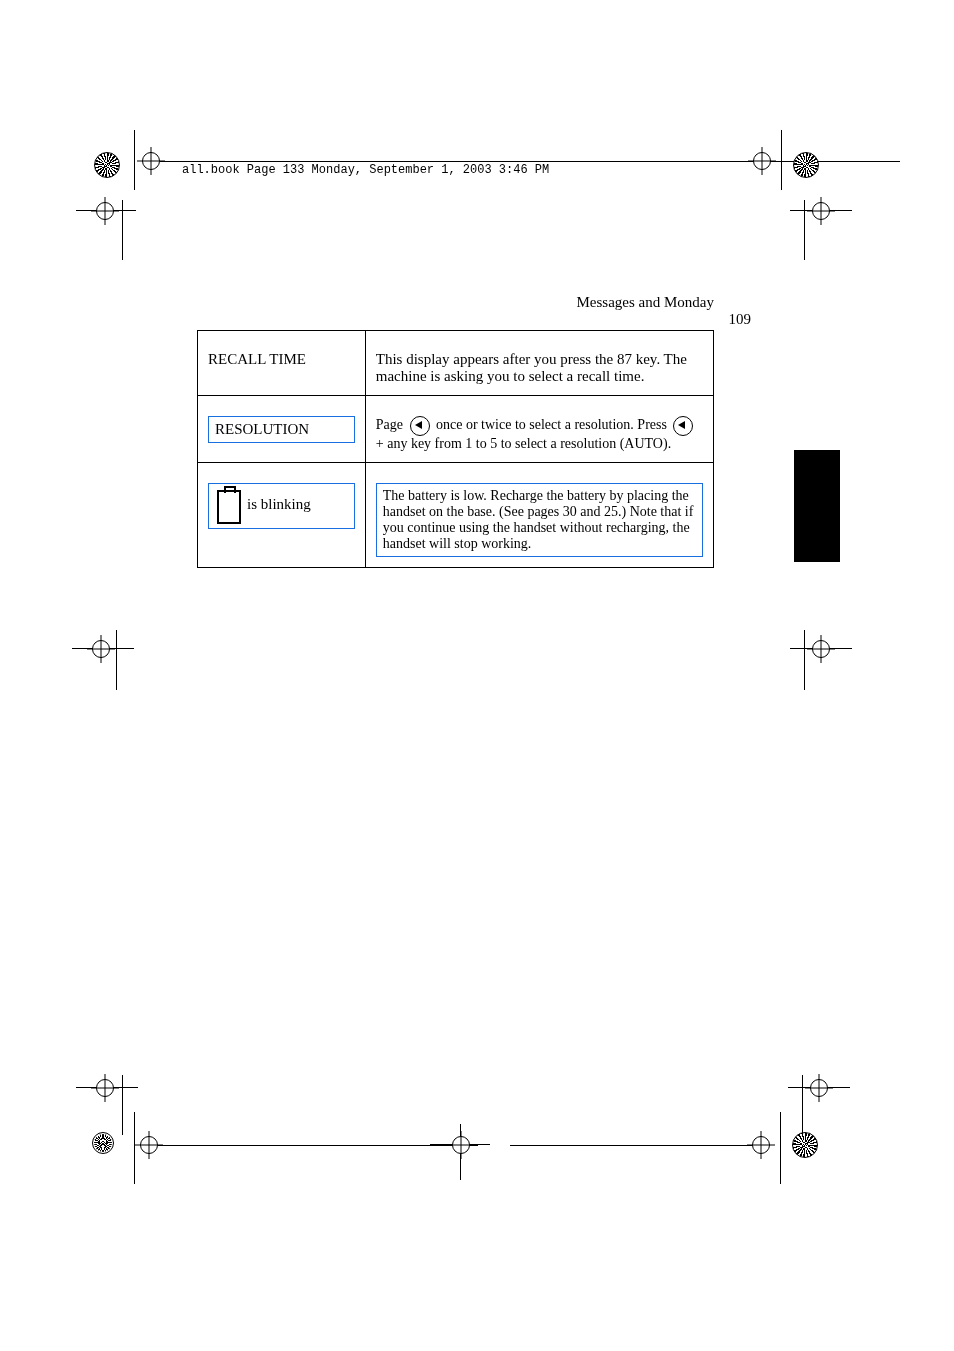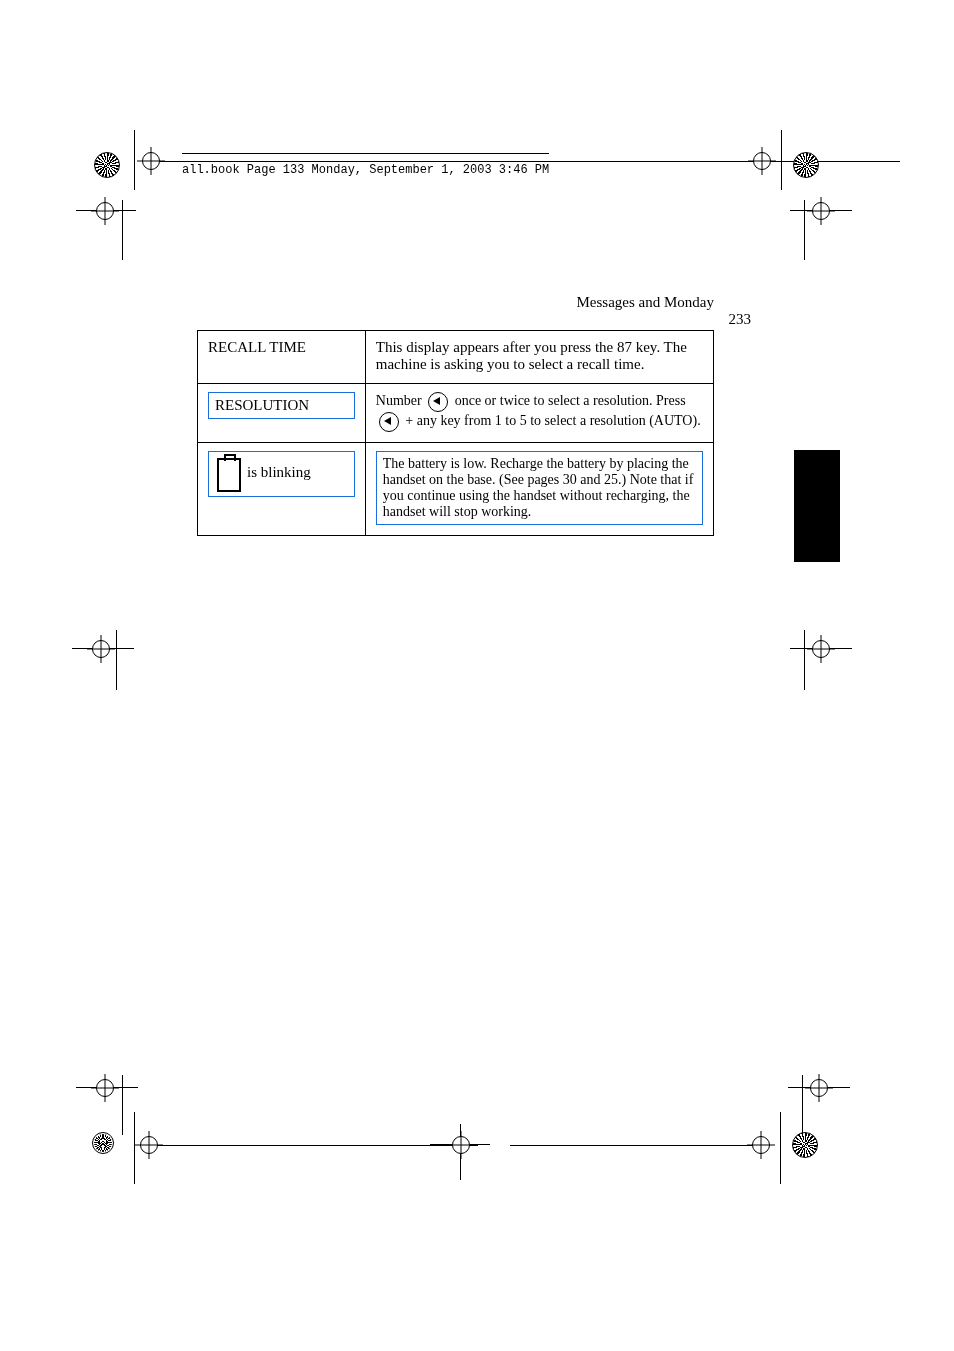--- a/index.html
+++ b/index.html
@@ -13,27 +13,27 @@
   .reg .cross::after{top:50%;left:-6px;height:1px;width:28px;transform:translateY(-50%);}
   .pinwheel{position:absolute;width:26px;height:26px;border:1px solid #000;border-radius:50%;box-sizing:border-box;
     background:repeating-conic-gradient(#000 0 9deg,#fff 9deg 18deg);}
   .dot{position:absolute;width:22px;height:22px;border-radius:50%;
     background:radial-gradient(circle,#000 0 2px,#fff 2px 100%);border:1px solid #000;box-sizing:border-box;
     background:#fff;}
   .dot::before{content:"";position:absolute;left:50%;top:50%;width:18px;height:18px;border-radius:50%;
     transform:translate(-50%,-50%);
     background:repeating-conic-gradient(#000 0 8deg,#fff 8deg 16deg);}
   .header-text{position:absolute;left:182px;top:163px;font-family:"Courier New",monospace;font-size:12px;}
-  .header-text span{border-top:1px solid #000;padding-top:9px;}
+  .header-text span{border-top:1px solid #000;padding-top:1px;}
   .running-head{position:absolute;right:240px;top:294px;font-size:15px;}
   .pgnum{position:absolute;right:203px;top:311px;font-size:15px;}
   .blacktab{position:absolute;right:114px;top:450px;width:46px;height:112px;background:#000;}
   
   .tbl{position:absolute;left:197px;top:330px;width:517px;border:1px solid #000;border-collapse:collapse;font-size:15px;}
-  .tbl td{border:1px solid #000;vertical-align:top;padding:8px 10px 10px 10px;}
+  .tbl td{border:1px solid #000;vertical-align:top;padding:20px 10px 10px 10px;}
   .tbl td.c1{width:148px;}
   .tbl td.c2{width:335px;}
   .blue-box{border:1.5px solid #1a6fe0;}
   .inset{padding:4px 6px;}
   .iconcircle{display:inline-block;width:18px;height:18px;border:1px solid #000;border-radius:50%;vertical-align:middle;position:relative;margin:0 3px;}
   .iconcircle.tri-left::before{content:"";position:absolute;left:4px;top:4px;width:0;height:0;border-top:4.5px solid transparent;border-bottom:4.5px solid transparent;border-right:7px solid #000;}
   .hook{display:inline-block;width:20px;height:20px;border:1px solid #000;border-radius:50%;vertical-align:middle;position:relative;margin:0 3px;}
   .hook::before{content:"";position:absolute;left:5px;top:5px;width:9px;height:9px;border:2px solid #000;border-top:none;border-right:none;border-radius:0 0 0 9px;transform:rotate(-20deg);}
   .speaker-icon{display:inline-block;width:34px;height:22px;vertical-align:middle;position:relative;margin:0 3px;}
   .speaker-icon::before{content:"";position:absolute;left:0;top:8px;width:24px;height:12px;border:1px solid #000;border-radius:12px/6px;}
@@ -108,40 +108,40 @@
     <div class="cross" style="left:22px;top:24px;"></div>
     <div class="v" style="left:50px;top:0;height:72px;"></div>
     <div class="pinwheel" style="left:62px;top:20px;"></div>
   </div>
 
   <div class="header-text">
     <span>all.book  Page 133  Monday, September 1, 2003  3:46 PM</span>
   </div>
 
   <div class="running-head">Messages and Monday</div>
-  <div class="pgnum">233</div>
+  <div class="pgnum">109</div>
 
   <div class="blacktab"></div>
 
   <table class="tbl">
 
     <tbody>
         <tr>
       <td class="c1">RECALL TIME</td>
       <td class="c2">This display appears after you press the 87 key. The machine is asking you to select a recall time.</td>
     </tr>
 
     <tr>
       <td class="c1">
         <div class="blue-box inset">
           <span>RESOLUTION</span>
         </div>
       </td>
       <td class="c2 small">
-        <span>Number </span>
+        <span>Page </span>
         <span class="iconcircle tri-left"></span>
         <span> once or twice to select a resolution. Press </span>
         <span class="iconcircle tri-left"></span>
         <span> + any key from 1 to 5 to select a resolution (AUTO).</span>
       </td>
     </tr>
 
 
 
 

